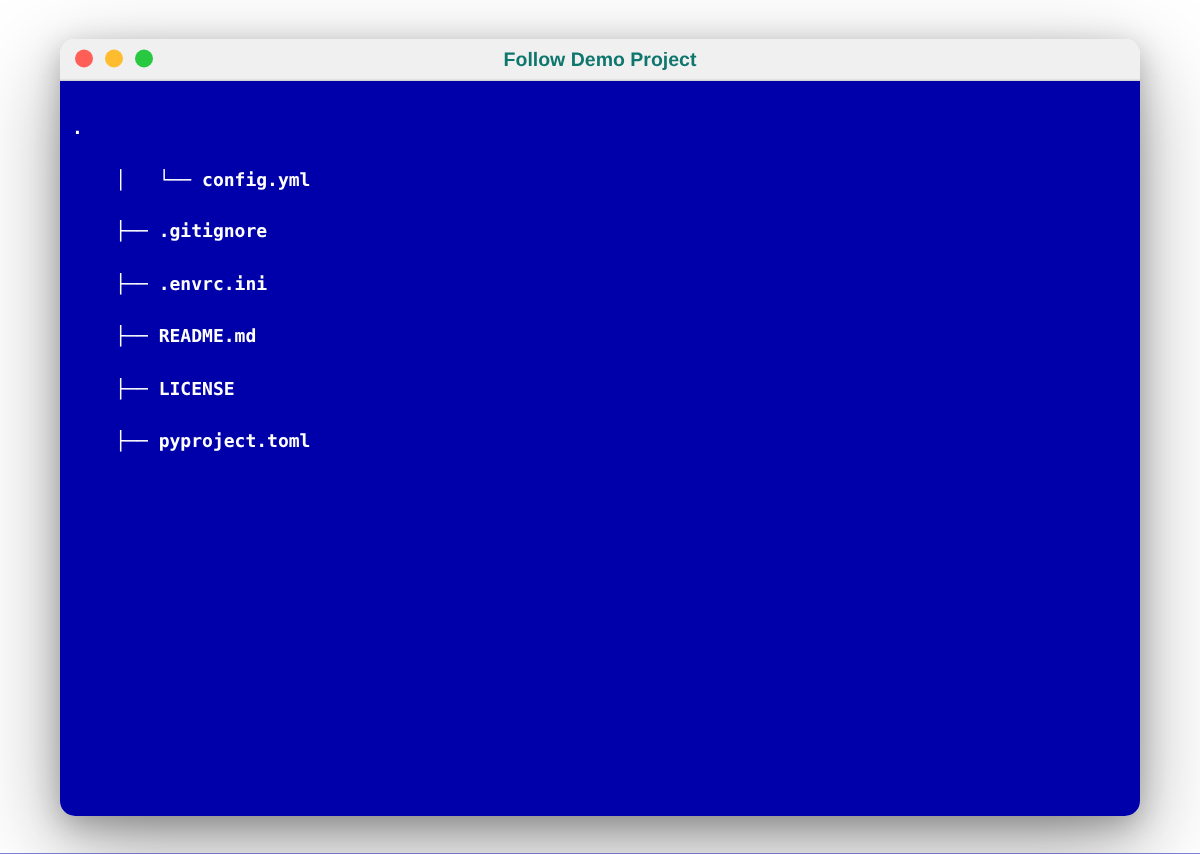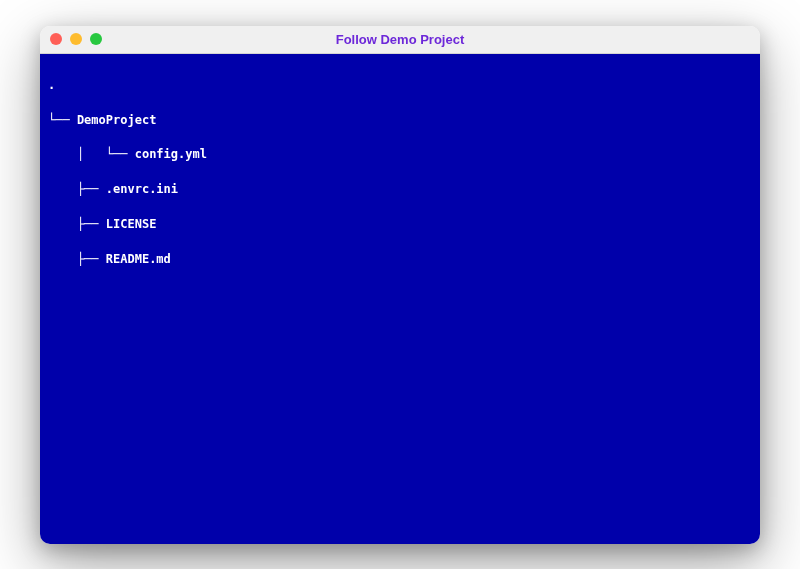--- a/index.html
+++ b/index.html
@@ -56,21 +56,21 @@
     .tl-min   { background: #febc2e; }
     .tl-max   { background: #28c840; }
 
     .title {
       position: absolute;
       left: 0;
       right: 0;
       text-align: center;
       font-size: 13px;
       font-weight: 700;
-      color: #6d28d9;
+      color: #0f766e;
       pointer-events: none;
     }
 
     .terminal {
       flex: 1;
       background: #0000aa;
       color: #ffffff;
       font-family: "Menlo", "Monaco", "Consolas", monospace;
       font-size: 12px;
       line-height: 1.45;
@@ -89,25 +89,26 @@
     <div class="traffic-lights">
       <div class="traffic-light tl-close"></div>
       <div class="traffic-light tl-min"></div>
       <div class="traffic-light tl-max"></div>
     </div>
     <div class="title">Follow Demo Project</div>
   </div>
 
   <div class="terminal">
 <div>.</div>
-<div>└── DemoProject</div>
 <div>    │   └── config.yml</div>
+<div>    ├── .gitignore</div>
 <div>    ├── .envrc.ini</div>
+<div>    ├── README.md</div>
 <div>    ├── LICENSE</div>
-<div>    ├── README.md</div>
+<div>    ├── pyproject.toml</div>
 
 
 
 
 
 
 
 
 
 

